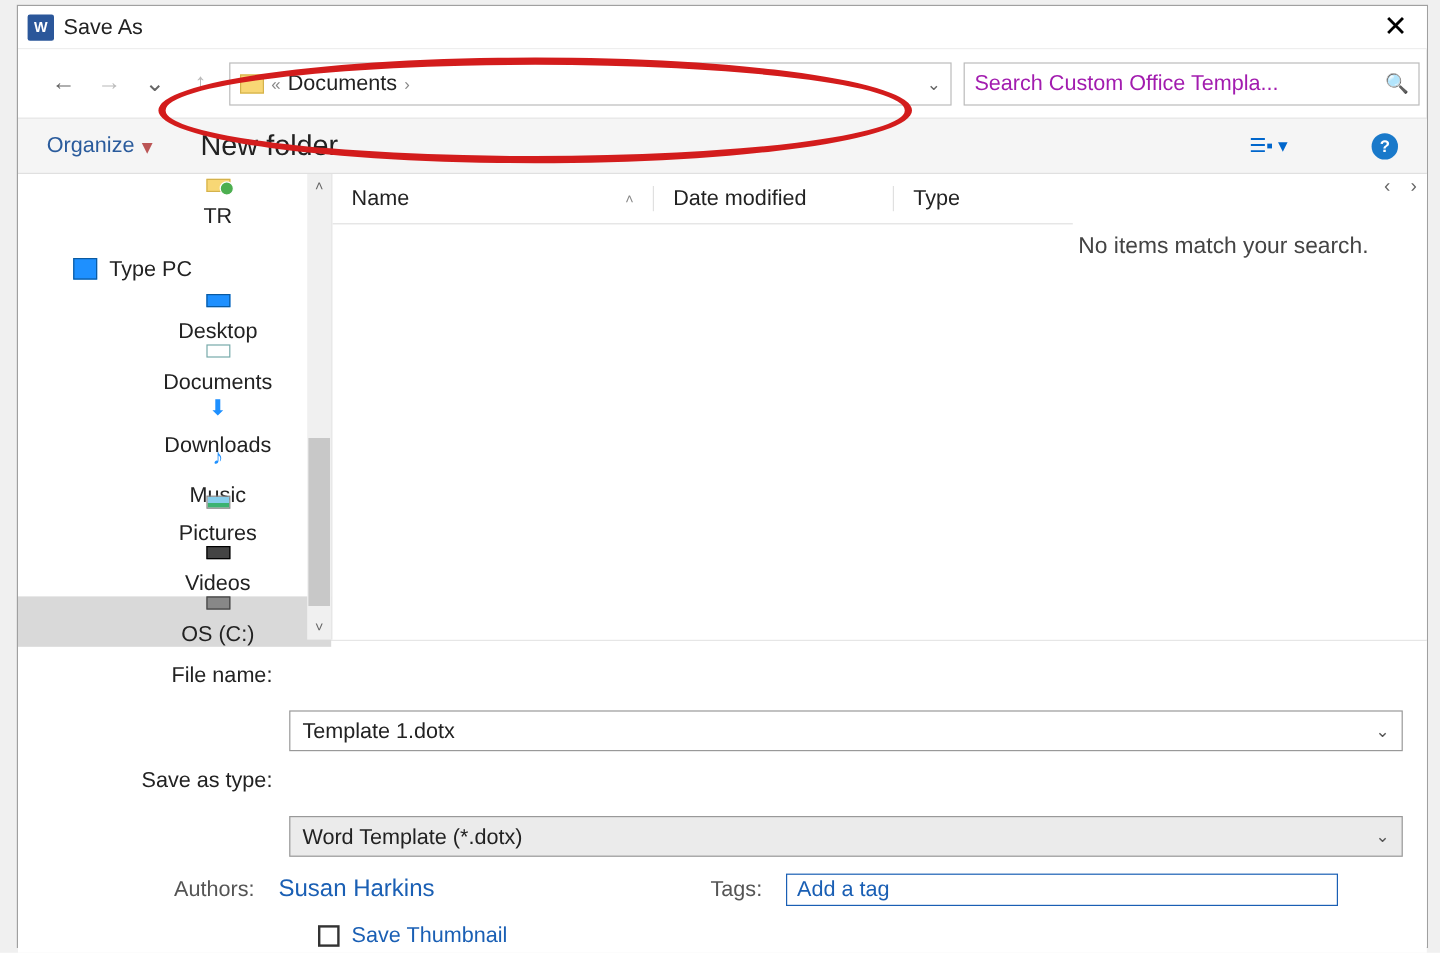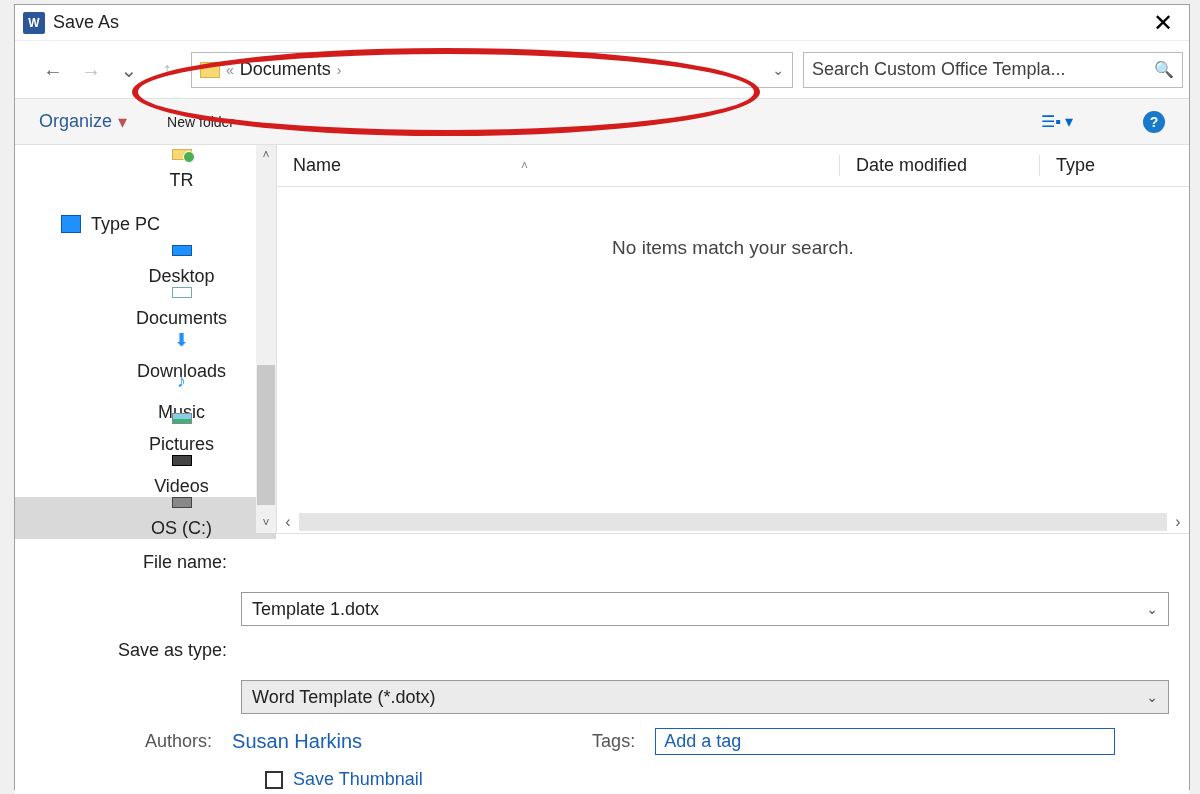--- a/index.html
+++ b/index.html
@@ -39,36 +39,36 @@
     padding: 0 8px; gap: 6px; background:#fff;
   }
   .breadcrumb .folder-icon { width: 20px; height: 16px; background: #F8D775; border: 1px solid #d4b24c; }
   .breadcrumb .sep { color: #888; font-size: 14px; }
   .breadcrumb .crumb { color: #222; font-size: 18px; }
   .breadcrumb .history { margin-left: auto; color: #666; font-size: 14px; }
   .searchbox {
     width: 380px; height: 36px; border: 1px solid #bbb; display: flex; align-items: center;
     padding: 0 8px; color: #555; background:#fff;
   }
-  .searchbox .ph { flex: 1; font-size: 18px; color: #404040; white-space: nowrap; overflow: hidden; text-overflow: ellipsis; }
+  .searchbox .ph { flex: 1; font-size: 18px; color: #a21caf; white-space: nowrap; overflow: hidden; text-overflow: ellipsis; }
   .searchbox .mag { color: #444; font-size: 16px; margin-left: 6px; }
 
   
   .anno-circle {
     position: absolute; left: 132px; top: 48px; width: 628px; height: 88px;
     border: 6px solid #d31c1c; border-radius: 50%; pointer-events: none;
   }
 
   
   .toolbar {
     height: 46px; display: flex; align-items: center; padding: 0 24px;
     background: #f5f5f5; border-bottom: 1px solid #e0e0e0; gap: 40px;
   }
   .toolbar .org { color: #2a5b9c; font-size: 18px; display: flex; align-items: center; gap: 6px;}
-  .toolbar .newf { color: #222; font-size: 14px; }
+  .toolbar .newf { color: #222; font-size: 24px; }
   .toolbar .spacer { flex:1; }
   .toolbar .viewbtn { color:#444; display:flex; align-items:center; gap:4px;}
   .toolbar .help { width:22px; height:22px; border-radius:50%; background:#1979CA; color:#fff;
     display:flex; align-items:center; justify-content:center; font-weight:bold; font-size:14px; margin-left:30px;}
 
   
   .main { display: flex; height: 388px; }
   .sidebar {
     width: 262px; border-right: 1px solid #e0e0e0; position: relative; background:#fff;
     padding-top:4px;
@@ -94,21 +94,21 @@
   .ic-pc { background:#1E90FF; border:1px solid #0b5aa0;}
   .ic-desktop { background:#1E90FF; border:1px solid #0b5aa0;}
   .ic-doc { background:#fff; border:1px solid #7aa; }
   .ic-down { color:#1E90FF; font-size:18px;}
   .ic-music { color:#1E90FF; font-size:18px;}
   .ic-pic { background:linear-gradient(#87ceeb 60%,#3cb371 60%); border:1px solid #888;}
   .ic-vid { background:#444; border:1px solid #000;}
   .ic-drive { background:#888; border:1px solid #444;}
 
   
-  .filearea { flex: 1; display: flex; flex-direction: column; background:#fff;}
+  .filearea { flex: 1; display: flex; flex-direction: row; background:#fff;}
   .colheaders {
     height: 42px; display: flex; align-items: center; border-bottom: 1px solid #e0e0e0;
     font-size: 18px; color: #222;
   }
   .colheaders .col { padding: 0 16px; }
   .col-name { flex: 1; display:flex; align-items:center; gap:180px;}
   .col-date { width: 200px; border-left:1px solid #e0e0e0;}
   .col-type { width: 150px; border-left:1px solid #e0e0e0;}
   .sort-caret { color:#888; font-size:12px;}
   .empty-msg { flex:1; display:flex; align-items:flex-start; justify-content:center; padding-top:50px;

